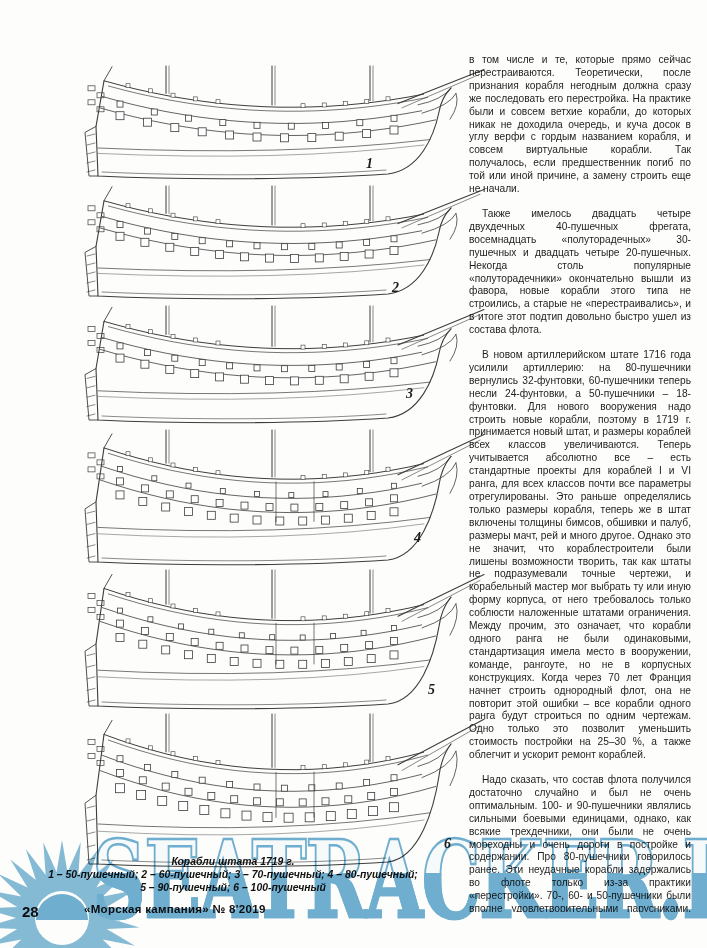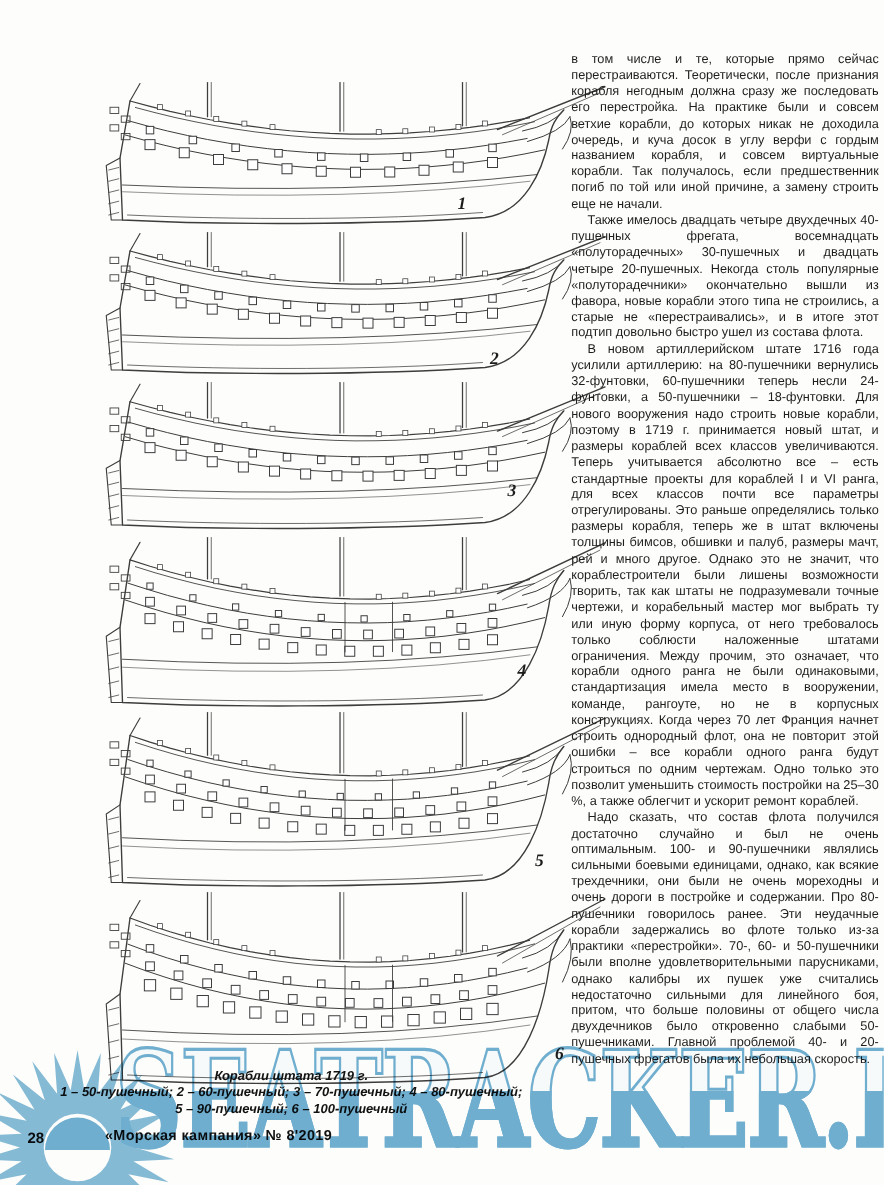--- a/index.html
+++ b/index.html
@@ -4,35 +4,35 @@
 <style>
   html,body{margin:0;padding:0}
   body{width:707px;height:948px;position:relative;overflow:hidden;
        background:#fdfdfb;font-family:"Liberation Sans",sans-serif}
   .page{position:absolute;inset:0}
 
   
   .textcol{position:absolute;left:457px;top:42px;width:246px;height:870px;
            overflow:hidden;font-size:10.2px;line-height:12.9px;text-align:justify;
            color:#1e1e1e;hyphens:auto;-webkit-hyphens:auto}
-  .textcol p{margin:0;text-indent:13px}
+  .textcol p{margin:12px;text-indent:13px}
   .textcol p.nofirst{text-indent:0}
 
   
   .ship-fig{position:absolute;left:18px;width:430px}
   .ship-fig svg{display:block}
   .fig-num{position:absolute;font-family:"Liberation Serif",serif;font-style:italic;
            font-weight:bold;font-size:14px;color:#1c1c1c}
 
   
   .caption{position:absolute;left:14px;top:855px;width:438px;text-align:center;color:#121212}
   .caption div{font-size:10.4px;font-weight:bold;font-style:italic;line-height:13px}
 
   
-  .footer-pagenum{position:absolute;left:22px;top:903px;font-weight:bold;font-size:12px;color:#111}
+  .footer-pagenum{position:absolute;left:22px;top:903px;font-weight:bold;font-size:15px;color:#111}
   .footer-mag{position:absolute;left:84px;top:903px;font-weight:bold;font-size:11.5px;
               letter-spacing:.3px;color:#111}
 
   
   .watermark{position:absolute;inset:0;pointer-events:none;mix-blend-mode:multiply;opacity:.92}
   .wm-sun{position:absolute;left:-18px;top:838px}
   .wm-text{position:absolute;left:92px;top:827px;white-space:nowrap;
            font-family:"DejaVu Serif",serif;font-weight:bold;font-size:106px;line-height:1;
            letter-spacing:-2px;transform:scaleX(.70);transform-origin:left top;
            color:transparent;-webkit-text-stroke:2.5px #64a9cf;

